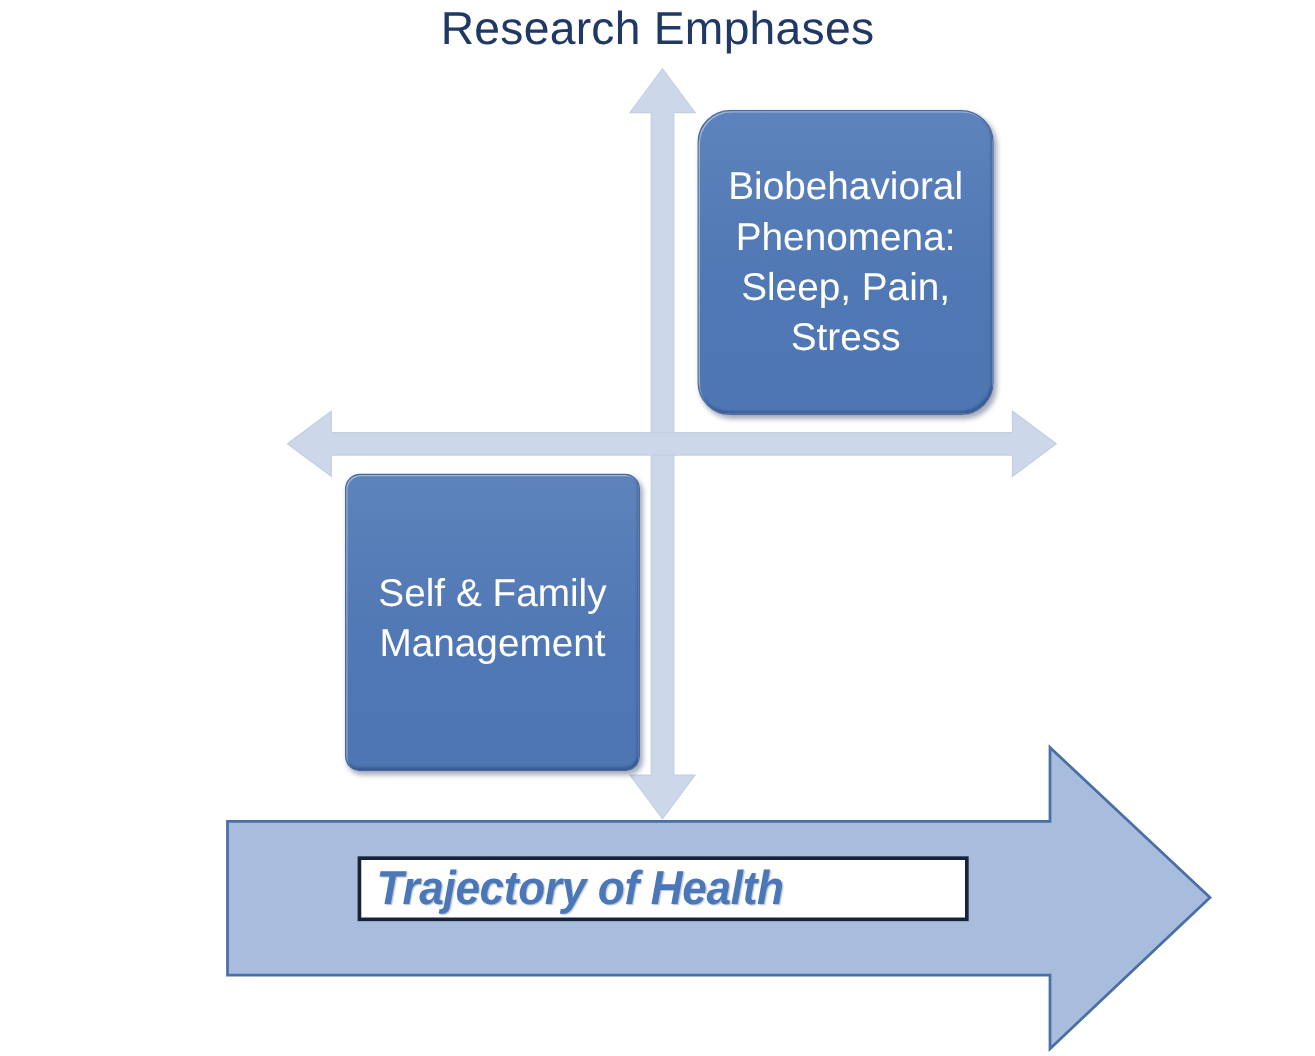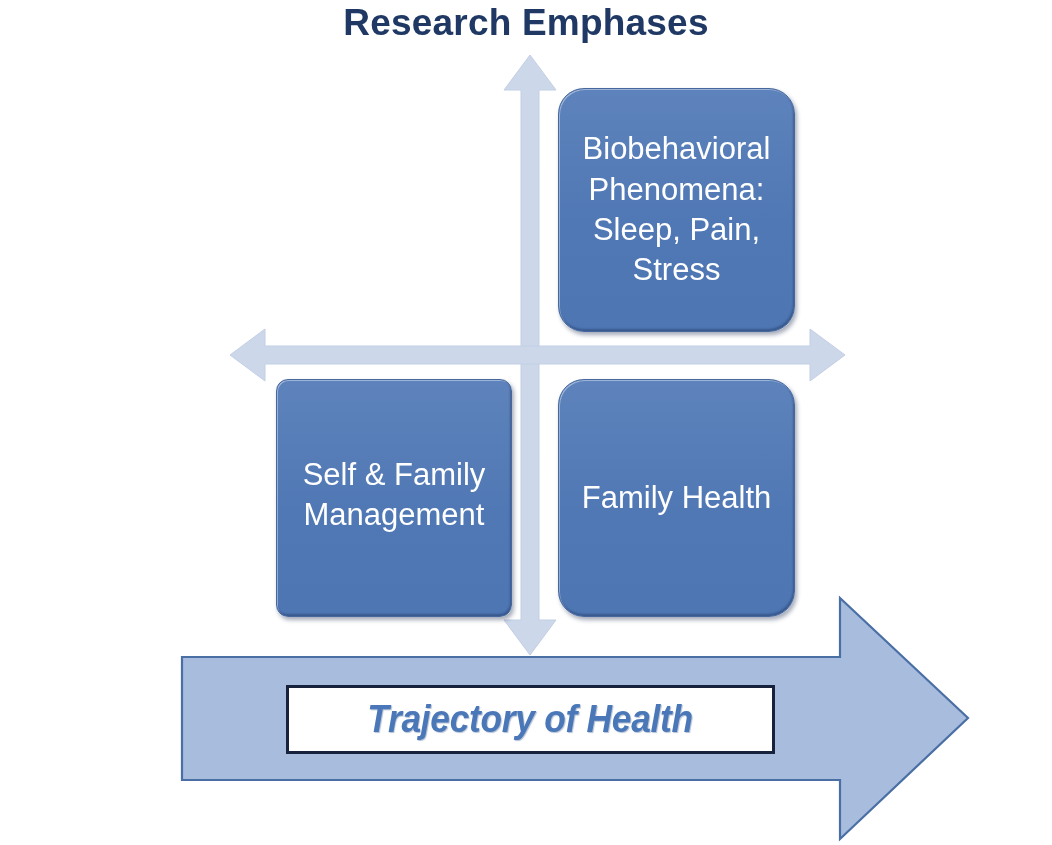--- a/index.html
+++ b/index.html
@@ -19,21 +19,21 @@
   
   #diagram-title {
     position: absolute;
     left: 0;
     top: 2px;
     width: 1052px;
     text-align: center;
     font-size: 37px;
     color: #1f3864;
     letter-spacing: 0.2px;
-    font-weight: 700;
+    font-weight: 400;
     white-space: nowrap;
   }
 
   
   .cross-arrow {
     position: absolute;
   }
 
   
   .quad-box {
@@ -74,27 +74,27 @@
     left: 180px;
     top: 592px;
     width: 790px;
     height: 253px;
   }
   #trajectory-label-box {
     position: absolute;
     left: 286px;
     top: 685px;
     width: 489px;
-    height: 69px;
+    height: 52px;
     background: #ffffff;
     border: 3px solid #17233c;
     box-sizing: border-box;
     display: flex;
     align-items: center;
-    justify-content: center;
+    justify-content: flex-start;
   }
   #trajectory-label {
     font-size: 38px;
     font-weight: bold;
     font-style: italic;
     color: #4a77b8;
     letter-spacing: -0.3px;
     white-space: nowrap;
     text-shadow: 1px 1px 1px rgba(120,140,175,0.55);
     transform: scaleX(0.93);
@@ -121,23 +121,20 @@
 Phenomena:
 Sleep, Pain,
 Stress</div>
   </div>
 
   <div class="quad-box" id="box-self-family">
     <div class="quad-label">Self &amp; Family
 Management</div>
   </div>
 
-  <div class="quad-box" id="box-family-health">
-    <div class="quad-label">Family Health</div>
-  </div>
 
   <svg id="trajectory-arrow" viewBox="0 0 790 253">
     <polygon points="2,65 660,65 660,6 788,126 660,247 660,188 2,188" fill="#a8bcde" stroke="#4a6fa5" stroke-width="2.2" stroke-linejoin="miter"></polygon>
   </svg>
 
   <div id="trajectory-label-box">
     <span id="trajectory-label">Trajectory of Health</span>
   </div>
 
 </div>

